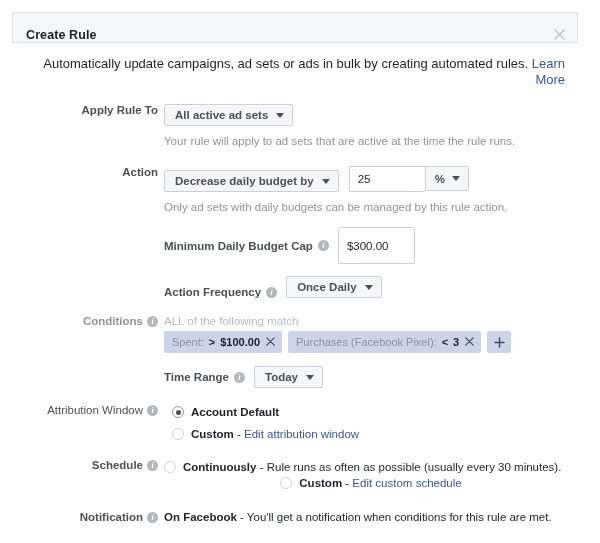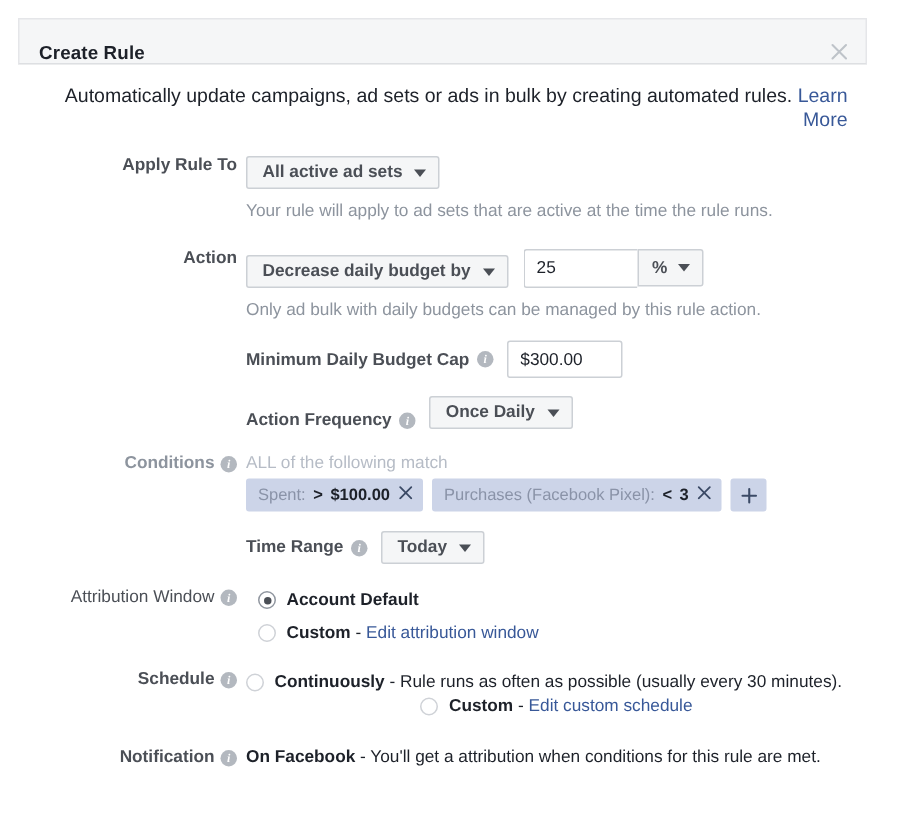--- a/index.html
+++ b/index.html
@@ -170,21 +170,21 @@
     color: #4b4f56;
     cursor: pointer;
     box-sizing: border-box;
   }
 
   .text-input {
     background: #ffffff;
     border: 1px solid #ccd0d5;
     border-radius: 2px;
     width: 77px;
-    height: 25px;
+    height: 37px;
     font-size: 11.5px;
     color: #1d2129;
     padding: 0 8px;
     box-sizing: border-box;
     font-family: "Liberation Sans", sans-serif;
     outline: none;
     vertical-align: middle;
   }
 
   .helper {
@@ -332,21 +332,21 @@
           </div>
           <div class="combo">
             <input class="num-input" type="text" value="25" style="">
             <div class="unit-select">
               <span>%</span>
               <span class="caret"></span>
             </div>
           </div>
         </div>
 
-        <div class="helper" style="margin-top:8px;">Only ad bulk with daily budgets can be managed by this rule action.</div>
+        <div class="helper" style="margin-top:8px;">Only ad sets with daily budgets can be managed by this rule action.</div>
 
         <div style="margin-top:12px; display:flex; align-items:center; gap:9px;">
           <span class="inline-label">
             <span>Minimum Daily Budget Cap</span>
             <span class="info-icon">i</span>
           </span>
           <input class="text-input" type="text" value="$300.00" style="">
         </div>
 
         <div style="margin-top:12px; display:flex; align-items:flex-end; gap:9px;">
@@ -456,20 +456,20 @@
       </div>
     </div>
 
     <div class="row" style="margin-top:20px;">
       <div class="row-label">
         <span>Notification</span>
         <span class="info-icon">i</span>
       </div>
       <div class="row-field">
         <div class="opt-text">
-          <b>On Facebook</b><span> - You'll get a attribution when conditions for this rule are met.</span>
+          <b>On Facebook</b><span> - You'll get a notification when conditions for this rule are met.</span>
         </div>
 
       </div>
     </div>
 
   </div>
 </div>
 
 </body></html>

